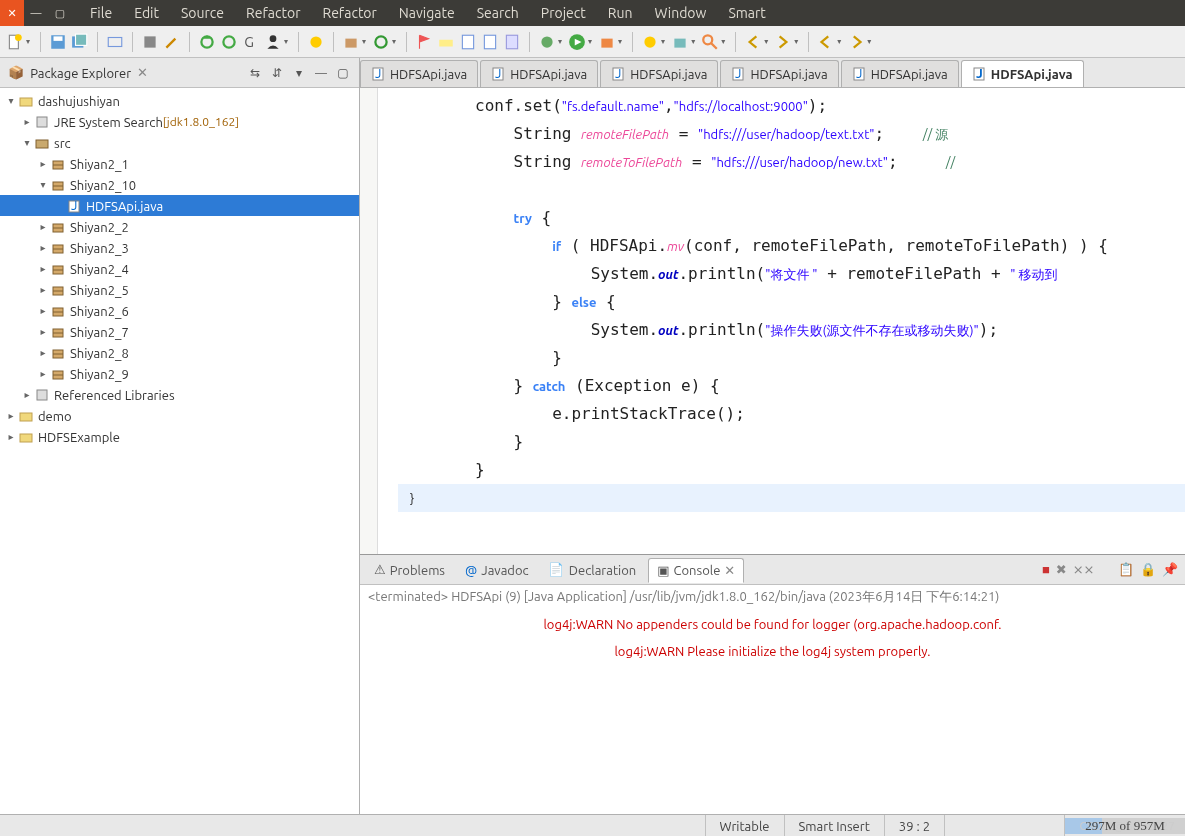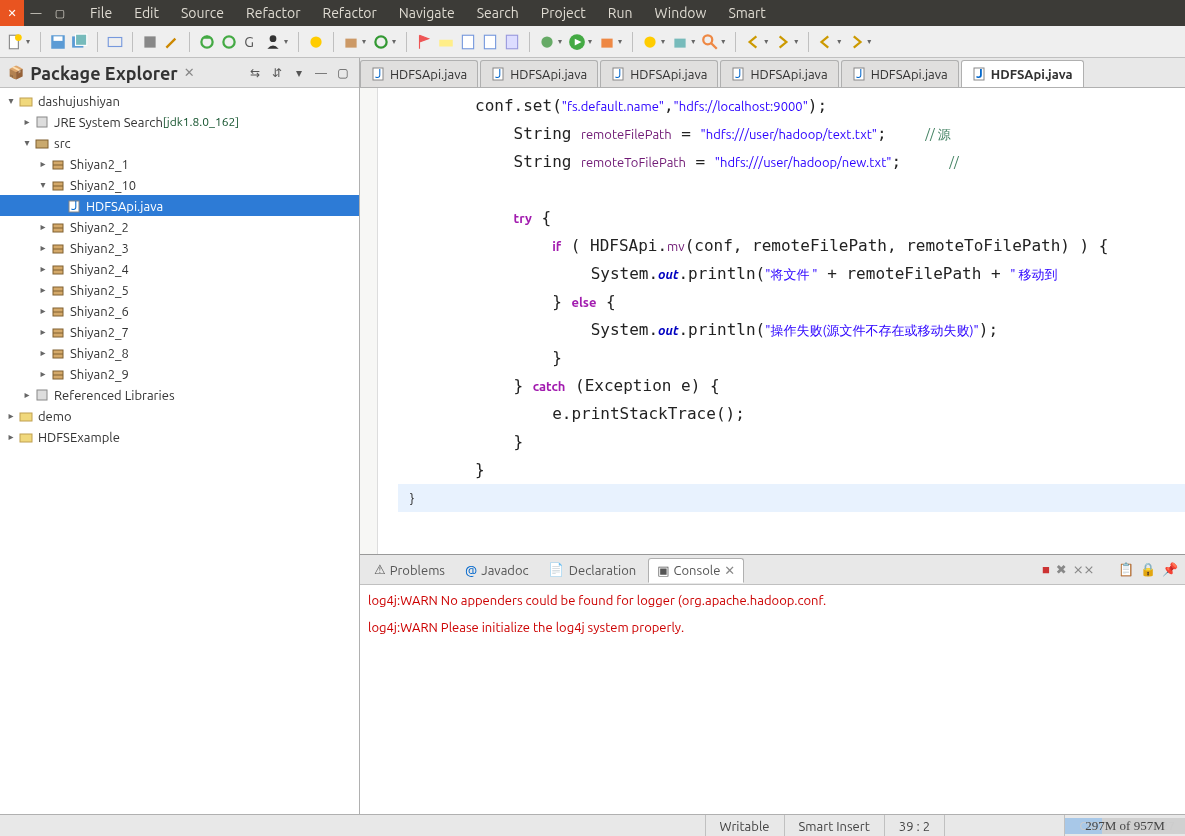--- a/index.html
+++ b/index.html
@@ -10,52 +10,52 @@
 .win-close { background:#e95420; color:#fff; }
 .menubar { display:flex; height:26px; align-items:center; gap:2px; padding-left:8px; }
 .menubar span { color:#dfdbd2; padding:16px 10px; font-size:14px; }
 .toolbar { background:#efefef; height:32px; border-bottom:1px solid #c0c0c0; display:flex; align-items:center; padding:0 6px; gap:4px; }
 .tb-icon { width:18px; height:18px; display:inline-block; }
 .tb-sep { width:1px; height:20px; background:#c0c0c0; margin:0 4px; }
 .tb-drop { font-size:8px; color:#666; margin-left:-2px; margin-right:2px; }
 .main { flex:1; display:flex; overflow:hidden; }
 .sidebar { width:360px; background:#f7f7f7; border-right:1px solid #b0b0b0; display:flex; flex-direction:column; }
 .panel-hdr { height:30px; background:#e8e8e8; border-bottom:1px solid #c0c0c0; display:flex; align-items:center; padding:0 8px; gap:6px; }
-.panel-hdr .title { font-weight:bold; color:#333; font-size:18px; }
+.panel-hdr .title { font-weight:normal; color:#333; font-size:13px; }
 .panel-hdr .spacer { flex:1; }
 .panel-hdr .hicon { width:16px; height:16px; color:#555; font-size:12px; display:flex; align-items:center; justify-content:center; }
 .tree { flex:1; overflow:auto; padding-top:2px; background:#fff; }
 .tree-item { display:flex; align-items:center; height:21px; padding-left:4px; cursor:default; color:#333; }
 .tree-item.selected { background:#2d7bd6; color:#fff; }
 .tw { width:14px; text-align:center; font-size:10px; color:#666; }
 .ticon { width:16px; height:16px; margin-right:4px; display:inline-flex; align-items:center; justify-content:center; font-size:11px; }
-.decorator { color:#14532d; font-size:12px; }
+.decorator { color:#a16207; font-size:12px; }
 .editor-area { flex:1; display:flex; flex-direction:column; background:#fff; }
 .tabs { height:30px; background:#e8e8e8; border-bottom:1px solid #b0b0b0; display:flex; align-items:flex-end; overflow:hidden; }
 .tab { height:27px; padding:0 10px; display:flex; align-items:center; gap:5px; border:1px solid #b0b0b0; border-bottom:none; background:#e0dfde; margin-right:2px; border-radius:3px 3px 0 0; font-size:12px; color:#333; white-space:nowrap; }
 .tab.active { background:#fff; font-weight:bold; }
 .tab-icon { width:14px; height:14px; }
 .editor-split { flex:1; display:flex; flex-direction:column; overflow:hidden; }
 .code-pane { flex:1; display:flex; overflow:hidden; background:#fff; }
 .ruler { width:18px; background:#f7f7f5; border-right:1px solid #ddd; }
 .gutter { width:14px; background:#fff; }
 .code { flex:1; font-family:"DejaVu Sans Mono","Consolas",monospace; font-size:16px; line-height:28px; padding:4px 0 4px 6px; white-space:pre; overflow:hidden; color:#222; }
-.k { color:#a21caf; font-weight:bold; }
+.k { color:#3b82f6; font-weight:bold; }
 .s { color:#2a00ff; }
-.f { color:#701a75; }
+.f { color:#ec4899; font-style:italic; }
 .sf { color:#0000c0; font-weight:bold; font-style:italic; }
 .c { color:#3f7f5f; }
 .hl { background:#e8f2fe; display:inline-block; width:100%; }
 .console-panel { height:260px; border-top:1px solid #999; display:flex; flex-direction:column; background:#fff; }
 .con-tabs { height:30px; background:#e8e8e8; border-bottom:1px solid #c0c0c0; display:flex; align-items:center; padding:0 6px; gap:4px; }
 .con-tab { padding:4px 8px; display:flex; align-items:center; gap:4px; color:#555; font-size:13px; }
 .con-tab.active { background:#fff; border:1px solid #b0b0b0; border-bottom:1px solid #fff; border-radius:3px 3px 0 0; margin-bottom:-1px; }
 .con-tools { margin-left:auto; display:flex; gap:6px; align-items:center; }
 .con-header { padding:3px 8px; color:#777; font-size:13px; border-bottom:0; }
-.con-body { flex:1; font-family:"DejaVu Sans Mono","Consolas",monospace; font-size:17px; line-height:27px; padding:2px 8px; overflow:hidden; }
+.con-body { flex:1; font-family:"DejaVu Sans Mono","Consolas",monospace; font-size:17px; line-height:27px; padding:2px 8px; overflow:hidden;text-align:center; }
 .con-body .err { color:#cc0000; }
 .statusbar { height:22px; background:#e8e8e8; border-top:1px solid #b0b0b0; display:flex; align-items:center; font-size:12px; color:#444; }
 .statusbar > div { padding:0 14px; border-left:1px solid #c0c0c0; height:100%; display:flex; align-items:center; }
 .mem-bar { background:#d0d0d0; width:120px; height:16px; position:relative; font-size:11px; display:flex; align-items:center; justify-content:center; }
 .mem-fill { position:absolute; left:0; top:0; bottom:0; width:31%; background:#a8c8e8; }
 .mem-text { position:relative; z-index:1;font-family:Liberation Serif, serif; }
 .watermark { position:absolute; right:10px; bottom:4px; color:#ccc; font-size:12px; }
 svg { display:block; }
 </style>
 </head>
@@ -528,20 +528,21 @@
           <div class="con-tools">
             <span style="color:#c33">■</span>
             <span style="color:#888">✖</span>
             <span style="color:#888">⨯⨯</span>
             <span style="width:12px"></span>
             <span>📋</span>
             <span>🔒</span>
             <span>📌</span>
           </div>
         </div>
+        <div class="con-header">&lt;terminated&gt; HDFSApi (9) [Java Application] /usr/lib/jvm/jdk1.8.0_162/bin/java (2023年6月14日 下午6:14:21)</div>
         <div class="con-body" id="conbody">
             <div class="err">log4j:WARN No appenders could be found for logger (org.apache.hadoop.conf.</div>
             <div class="err">log4j:WARN Please initialize the log4j system properly.</div>
           </div>
       </div>
     </div>
   </div>
 </div>
 
 <div class="statusbar">

